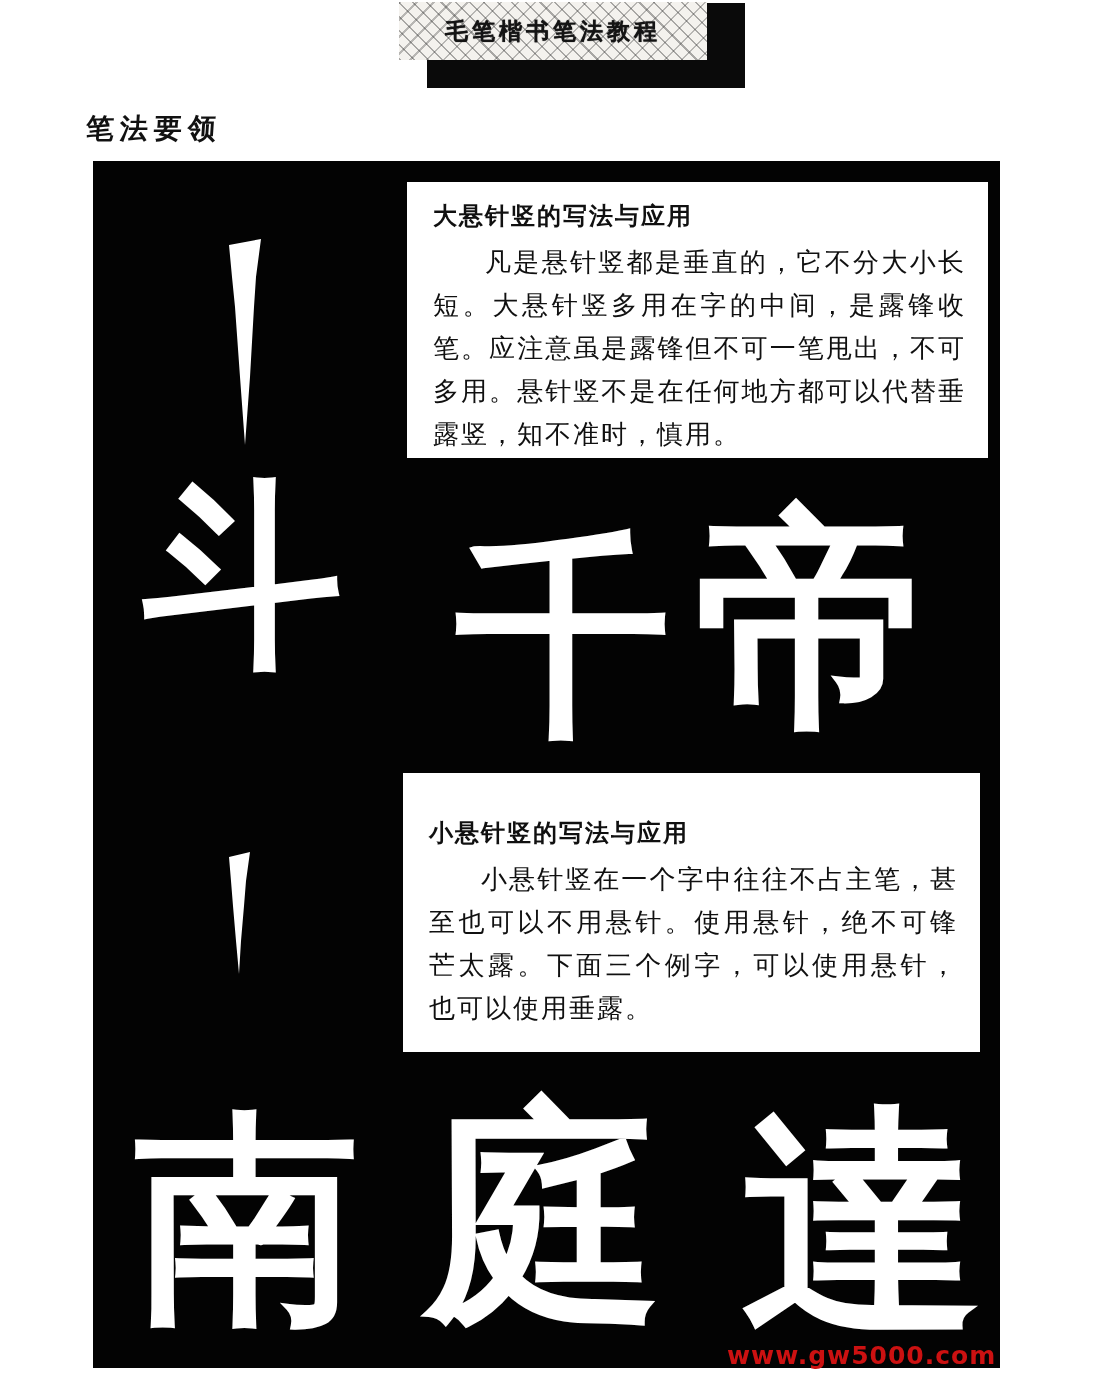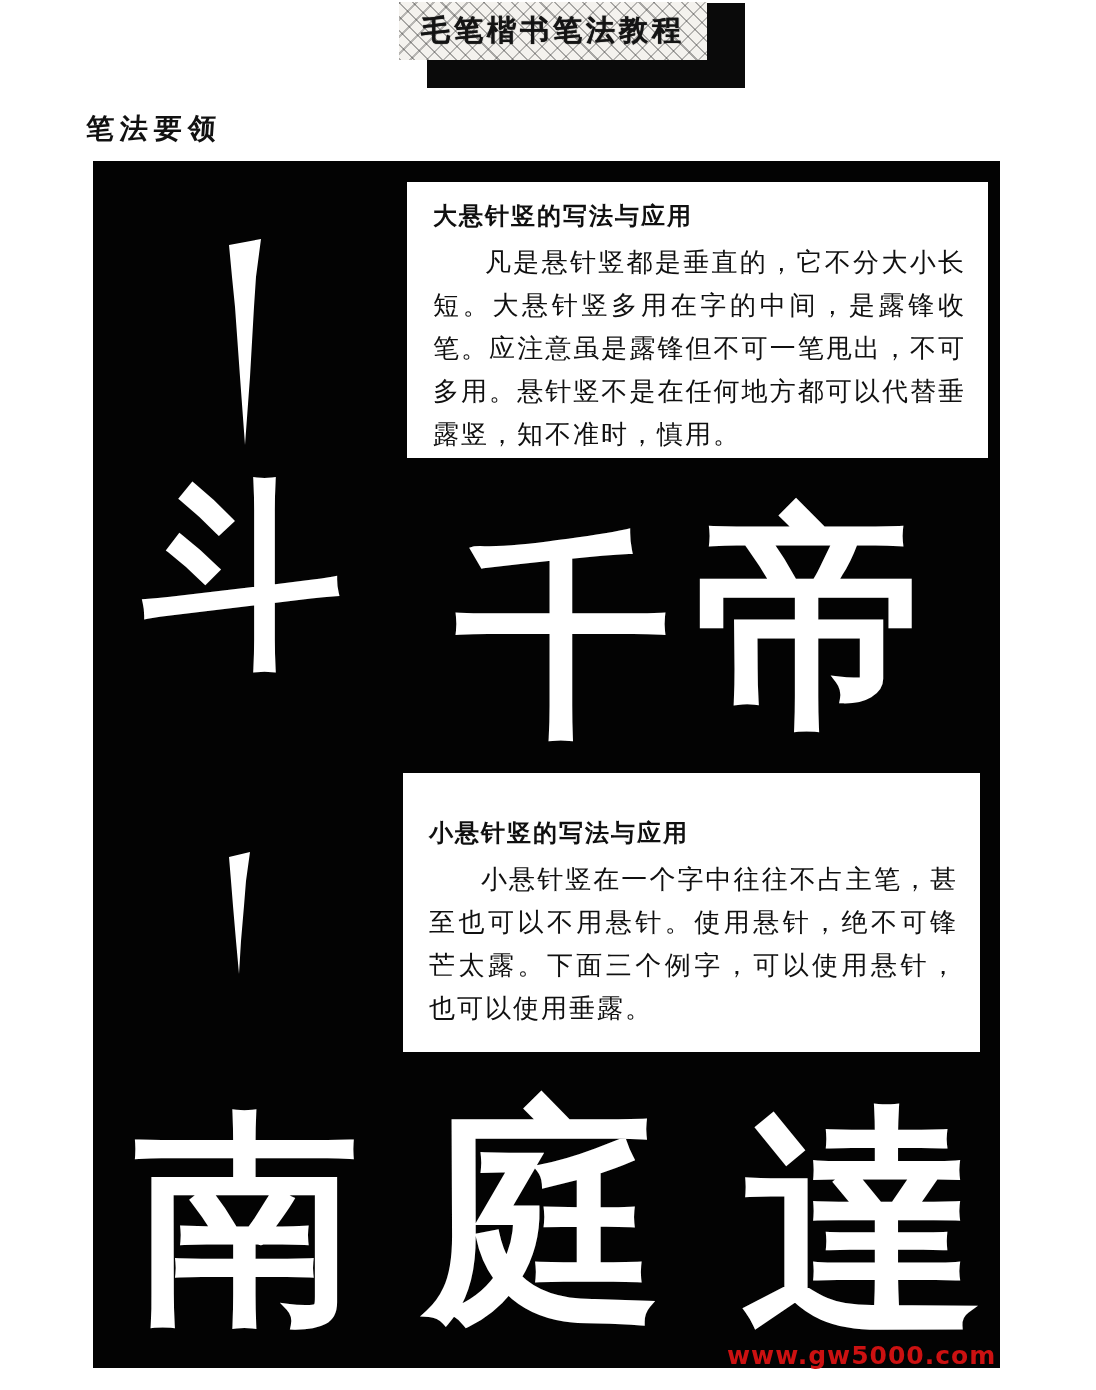--- a/index.html
+++ b/index.html
@@ -25,21 +25,21 @@
     width: 308px; height: 58px;
     background-color: #f4f2ee;
     background-image:
       repeating-linear-gradient(45deg, rgba(45,45,45,.38) 0 1.5px, transparent 1.5px 10px),
       repeating-linear-gradient(135deg, rgba(45,45,45,.30) 0 1.5px, transparent 1.5px 12px);
     display: flex;
     align-items: center;
     justify-content: center;
   }
   .header-title {
-    font-size: 29px;
+    font-size: 23px;
     font-weight: 900;
     letter-spacing: 4px;
     color: #141414;
     text-shadow: 0 0 1px #141414;
     white-space: nowrap;
   }
 
   
   .section-label {
     position: absolute;

